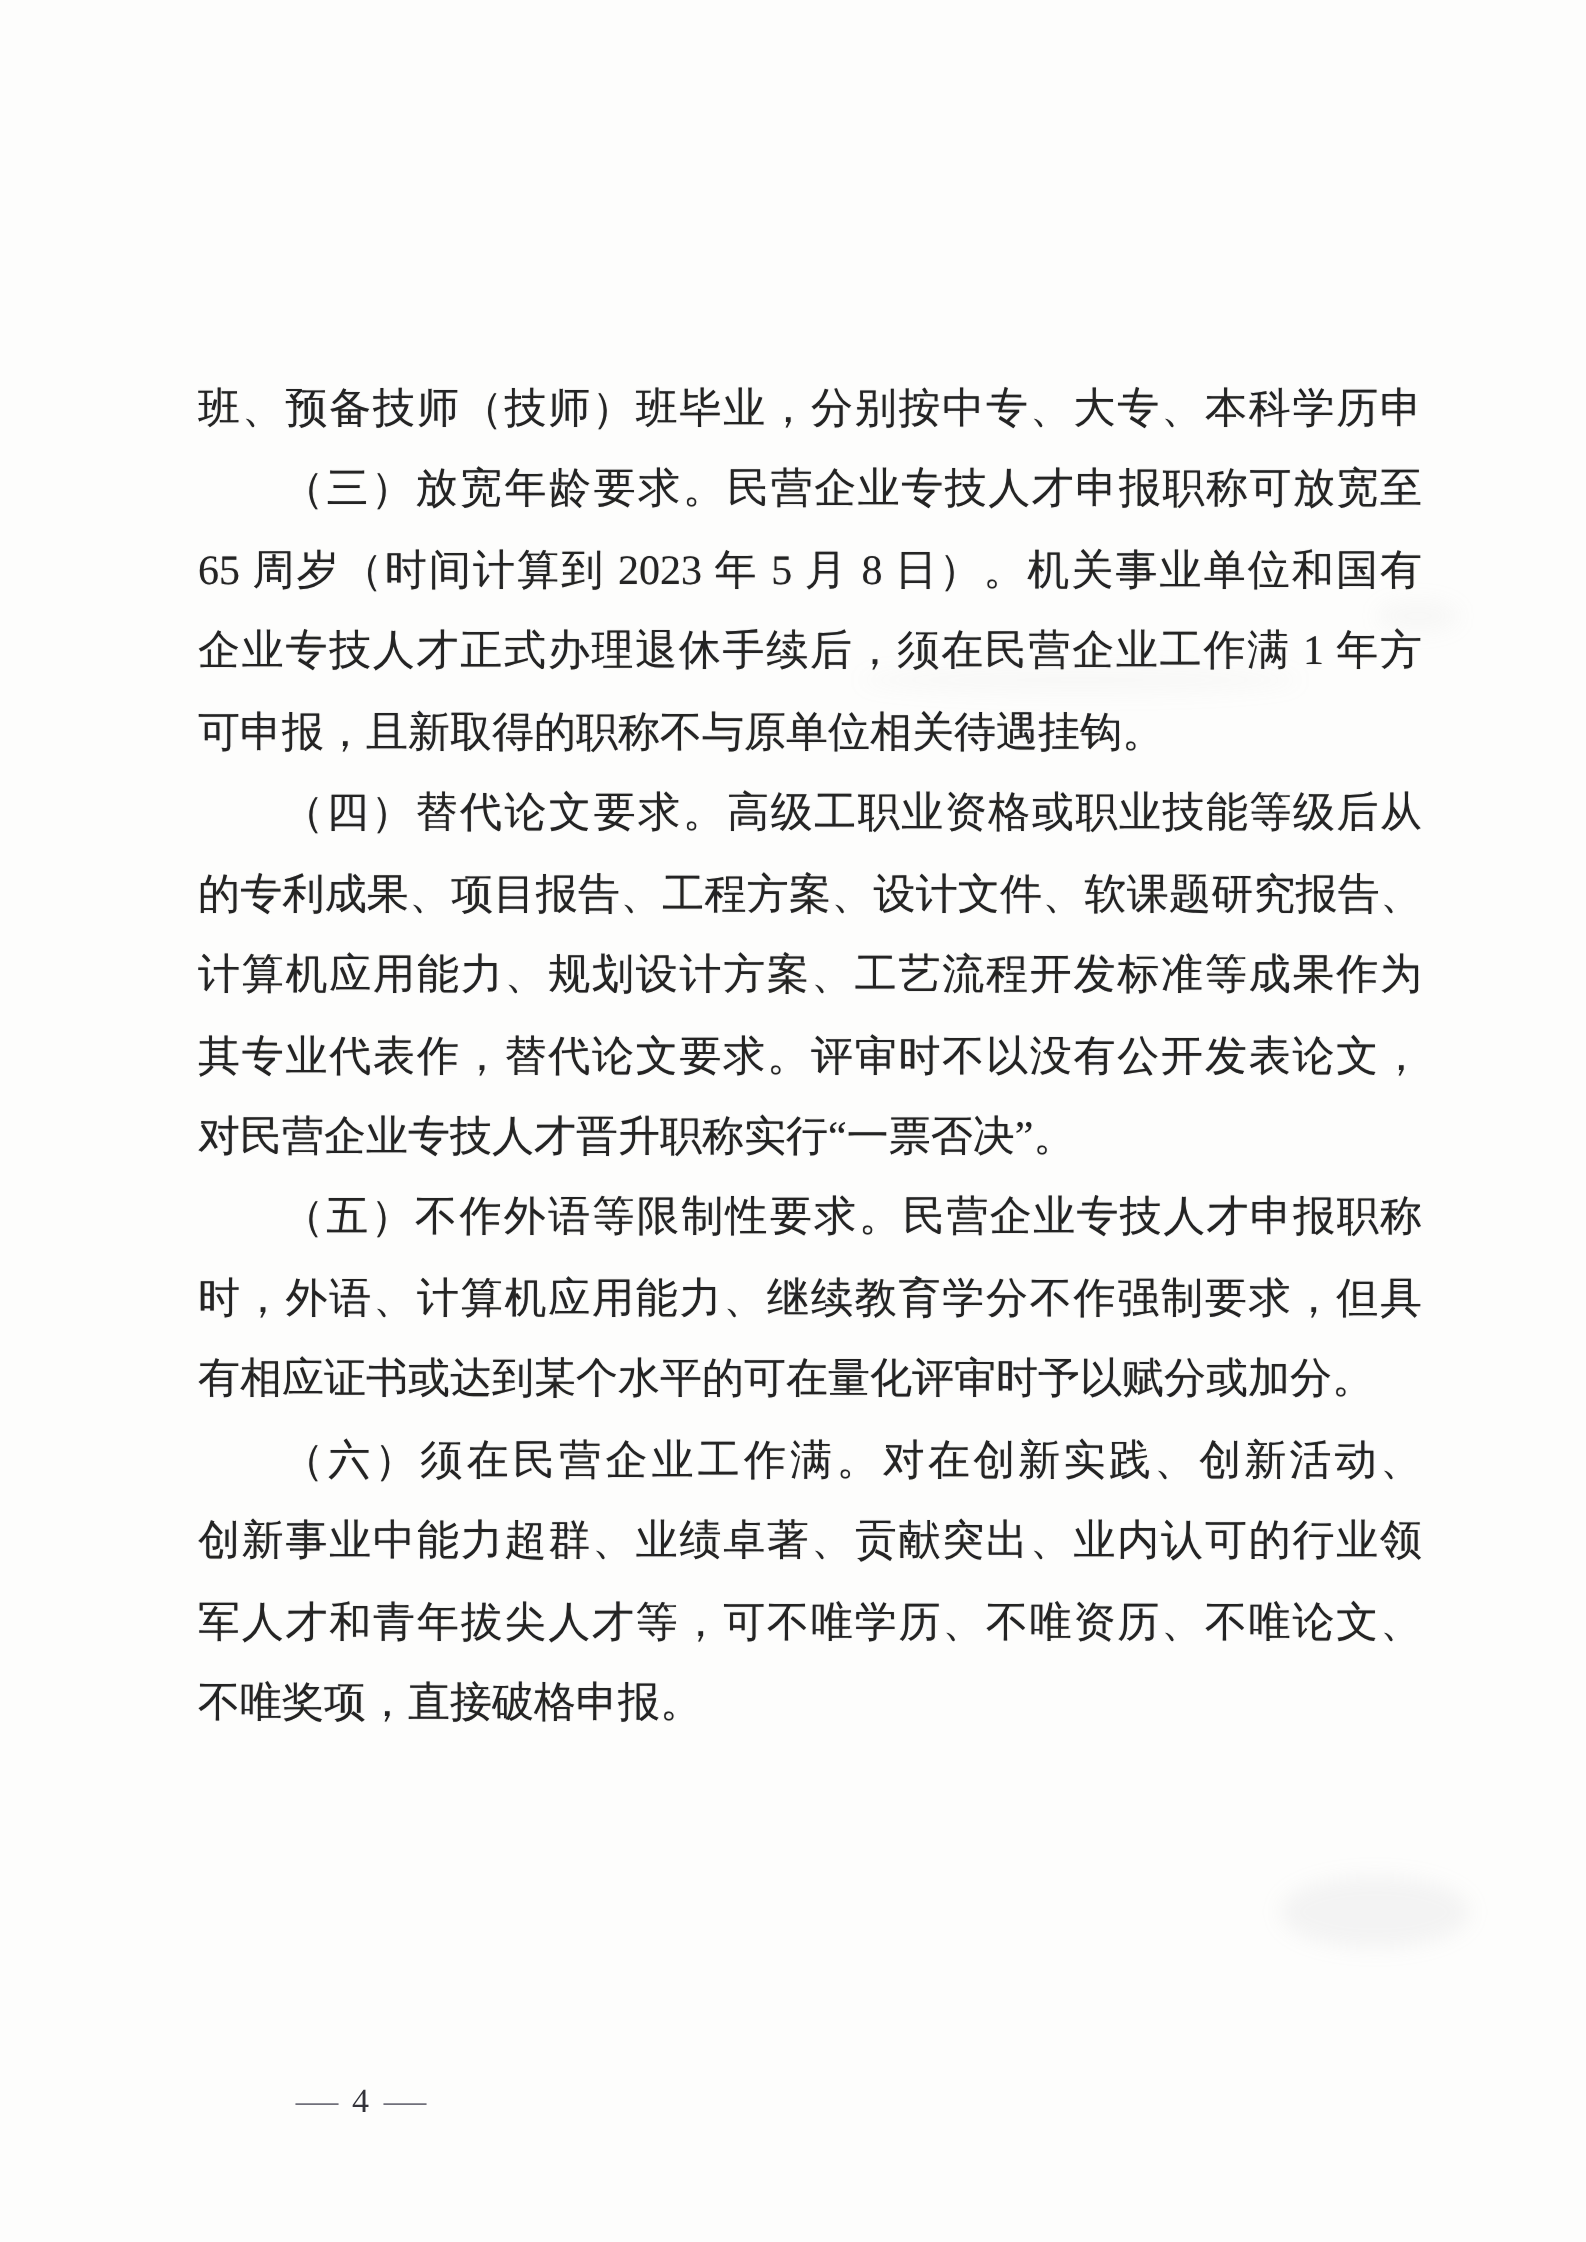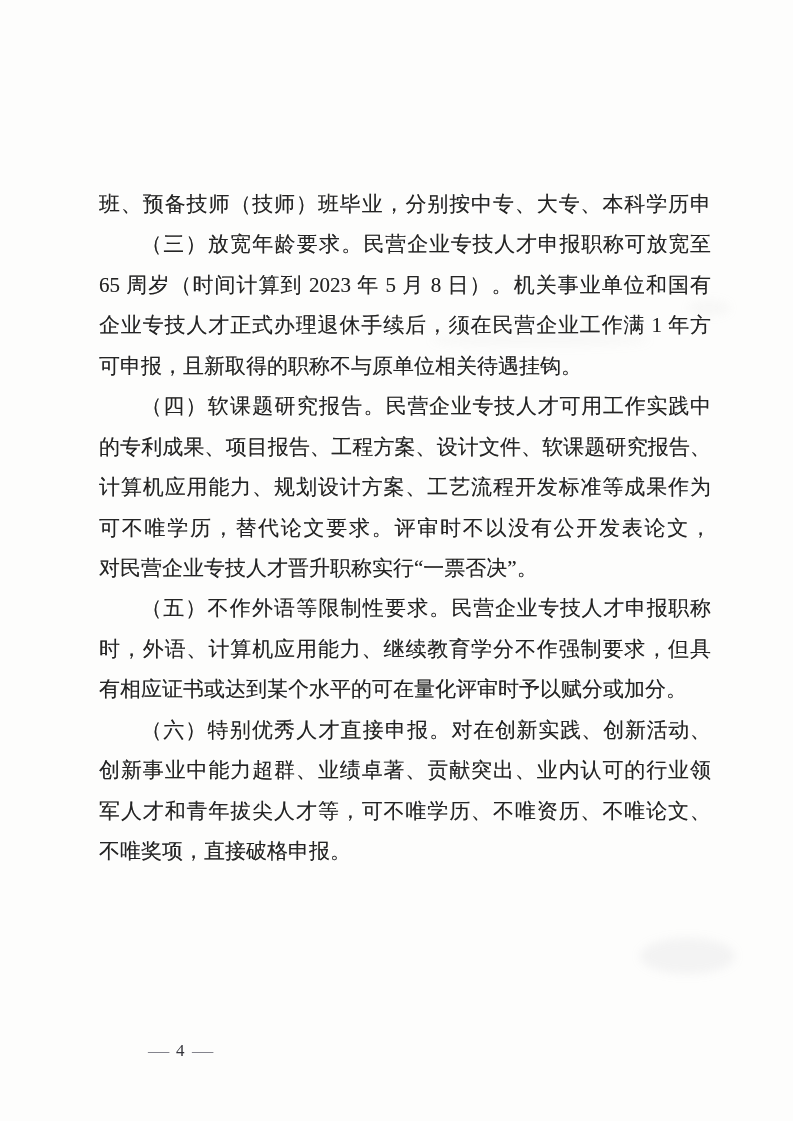--- a/index.html
+++ b/index.html
@@ -69,33 +69,33 @@
       <div class="para">
         <div class="line justify"><span class="seg">班、预备技师（技师）班毕业，分别按中专、大专、本科学历申</span></div>
       </div>
       <div class="para">
         <div class="line indent justify"><span class="seg bold">（三）放宽年龄要求。</span><span class="seg">民营企业专技人才申报职称可放宽至</span></div>
         <div class="line justify"><span class="seg">65 周岁（时间计算到 2023 年 5 月 8 日）。机关事业单位和国有</span></div>
         <div class="line justify"><span class="seg">企业专技人才正式办理退休手续后，须在民营企业工作满 1 年方</span></div>
         <div class="line"><span class="seg">可申报，且新取得的职称不与原单位相关待遇挂钩。</span></div>
       </div>
       <div class="para">
-        <div class="line indent justify"><span class="seg bold">（四）软课题研究报告。</span><span class="seg">民营企业专技人才可用工作实践中</span></div>
+        <div class="line indent justify"><span class="seg bold">（四）替代论文要求。</span><span class="seg">高级工职业资格或职业技能等级后从</span></div>
         <div class="line justify"><span class="seg">的专利成果、项目报告、工程方案、设计文件、软课题研究报告、</span></div>
         <div class="line justify"><span class="seg">计算机应用能力、规划设计方案、工艺流程开发标准等成果作为</span></div>
-        <div class="line justify"><span class="seg">可不唯学历，替代论文要求。评审时不以没有公开发表论文，</span></div>
+        <div class="line justify"><span class="seg">其专业代表作，替代论文要求。评审时不以没有公开发表论文，</span></div>
         <div class="line"><span class="seg">对民营企业专技人才晋升职称实行“一票否决”。</span></div>
       </div>
       <div class="para">
         <div class="line indent justify"><span class="seg bold">（五）不作外语等限制性要求。</span><span class="seg">民营企业专技人才申报职称</span></div>
         <div class="line justify"><span class="seg">时，外语、计算机应用能力、继续教育学分不作强制要求，但具</span></div>
         <div class="line"><span class="seg">有相应证书或达到某个水平的可在量化评审时予以赋分或加分。</span></div>
       </div>
       <div class="para">
-        <div class="line indent justify"><span class="seg bold">（六）特别优秀人才直接申报。</span><span class="seg">对在创新实践、创新活动、</span></div>
+        <div class="line indent justify"><span class="seg bold">（六）须在民营企业工作满。</span><span class="seg">对在创新实践、创新活动、</span></div>
         <div class="line justify"><span class="seg">创新事业中能力超群、业绩卓著、贡献突出、业内认可的行业领</span></div>
         <div class="line justify"><span class="seg">军人才和青年拔尖人才等，可不唯学历、不唯资历、不唯论文、</span></div>
         <div class="line"><span class="seg">不唯奖项，直接破格申报。</span></div>
       </div>
     </div>
 
   <div class="footer">
     <span class="dash">—</span>
     <span class="num">4</span>
     <span class="dash">—</span>

